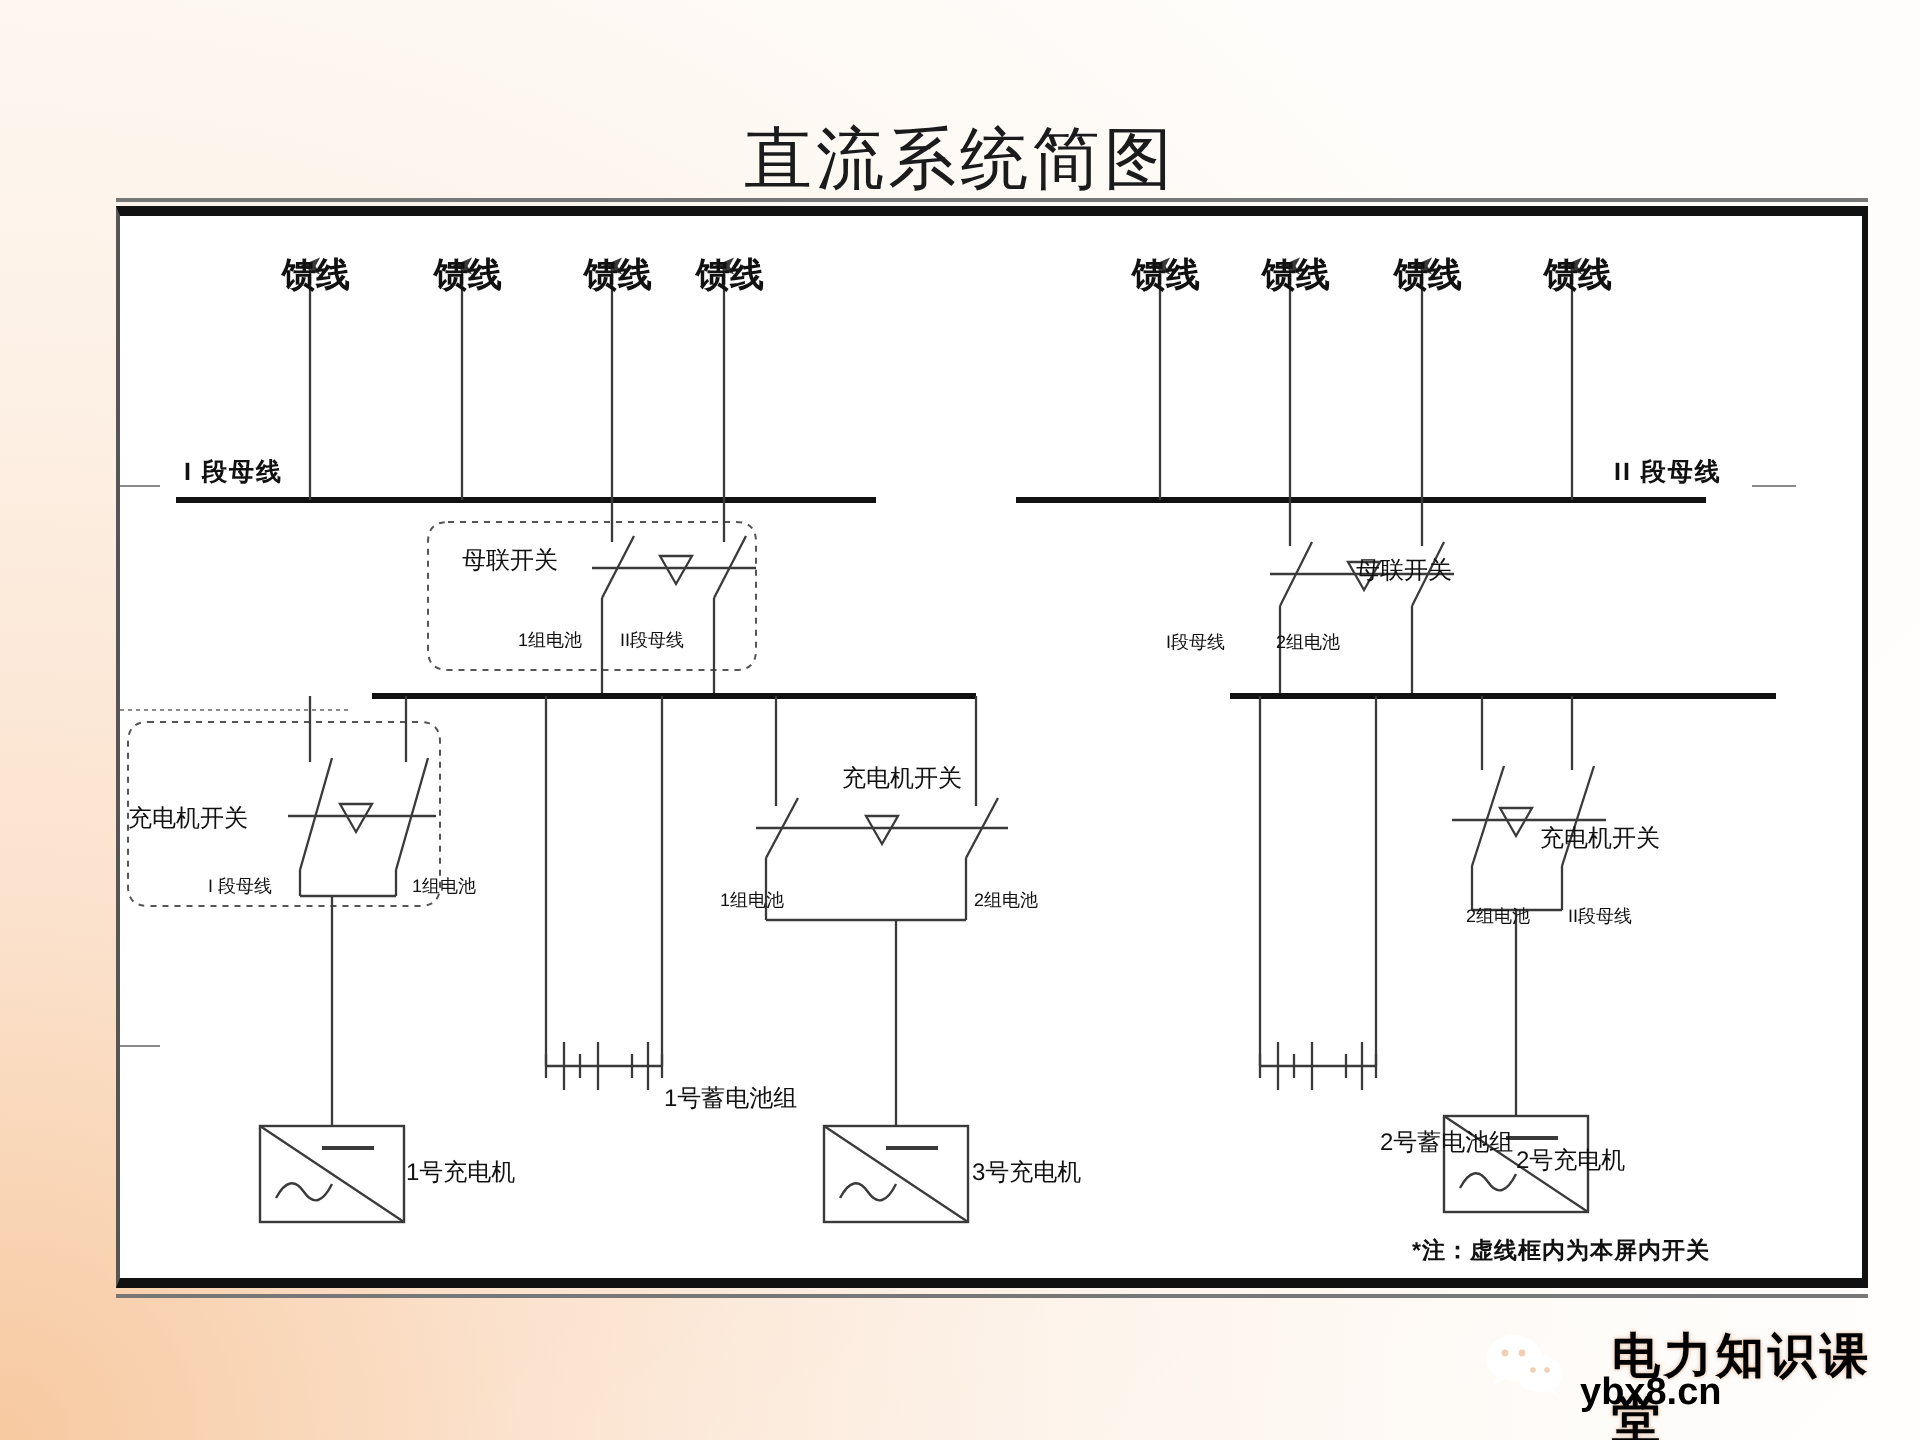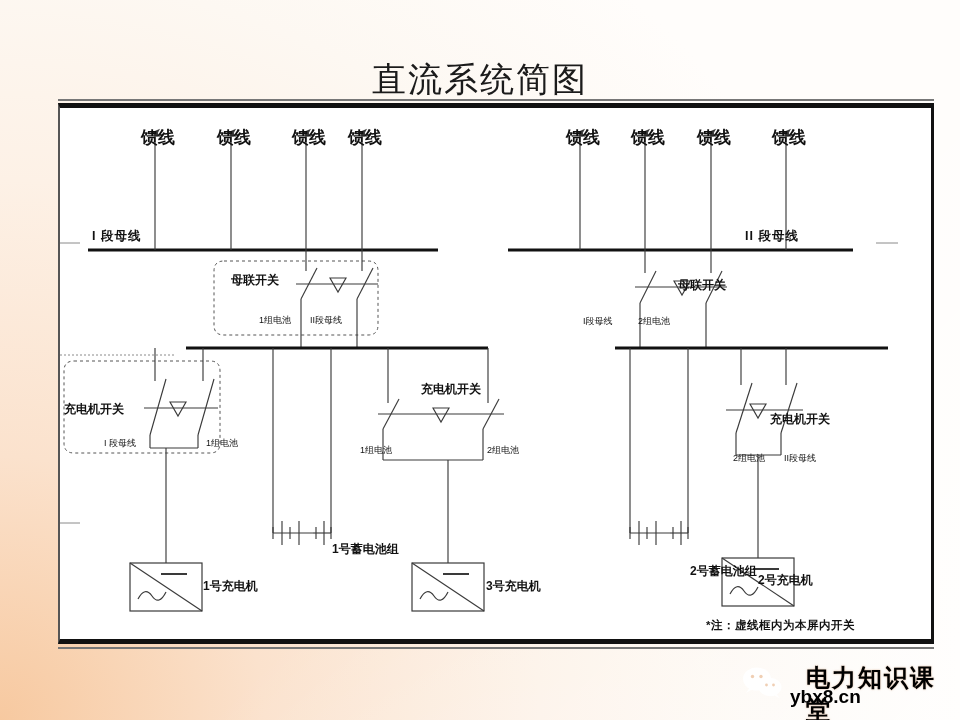--- a/index.html
+++ b/index.html
@@ -35,21 +35,21 @@
   #panel:before{
     content:"";position:absolute;left:-2px;right:-3px;top:-9px;height:2px;background:#777;
   }
   #panel:after{
     content:"";position:absolute;left:-2px;right:-3px;bottom:-10px;height:2px;background:#777;
   }
   #svgwrap{position:absolute;left:58px;top:103px;width:876px;height:541px;}
   svg{display:block;}
   .lbl{
     position:absolute;font-size:11px;color:#111;white-space:nowrap;
-    font-family:"Liberation Sans","DejaVu Sans",sans-serif;font-weight:bold;
+    font-family:"Liberation Sans","DejaVu Sans",sans-serif;font-weight:normal;
   }
   .lbl.sm{font-size:9px;font-weight:normal;}
   .lbl.md{font-size:12px;}
   .lbl.feed{font-size:17px;font-weight:bold;}
   .lbl.bus{font-size:12.5px;font-weight:bold;letter-spacing:1px;}
   .lbl.note{font-size:11.5px;font-weight:bold;letter-spacing:0.5px;}
   
   #wm{position:absolute;left:742px;top:660px;width:214px;height:52px;}
   #wm .wx{
     position:absolute;left:0;top:6px;width:42px;height:34px;
@@ -235,21 +235,21 @@
 <div class="lbl feed" style="left:141px;top:126px">馈线</div>
 <div class="lbl feed" style="left:217px;top:126px">馈线</div>
 <div class="lbl feed" style="left:292px;top:126px">馈线</div>
 <div class="lbl feed" style="left:348px;top:126px">馈线</div>
 <div class="lbl feed" style="left:566px;top:126px">馈线</div>
 <div class="lbl feed" style="left:631px;top:126px">馈线</div>
 <div class="lbl feed" style="left:697px;top:126px">馈线</div>
 <div class="lbl feed" style="left:772px;top:126px">馈线</div>
 
 <div class="lbl bus" style="left:92px;top:228px">I 段母线</div>
-<div class="lbl bus" style="left:745px;top:228px">II 段母线</div>
+<div class="lbl bus" style="left:807px;top:228px">II 段母线</div>
 
 <div class="lbl md" style="left:231px;top:272px">母联开关</div>
 <div class="lbl sm" style="left:259px;top:314px">1组电池</div>
 <div class="lbl sm" style="left:310px;top:314px">II段母线</div>
 
 <div class="lbl md" style="left:678px;top:277px">母联开关</div>
 <div class="lbl sm" style="left:583px;top:315px">I段母线</div>
 <div class="lbl sm" style="left:638px;top:315px">2组电池</div>
 
 <div class="lbl md" style="left:64px;top:401px">充电机开关</div>

